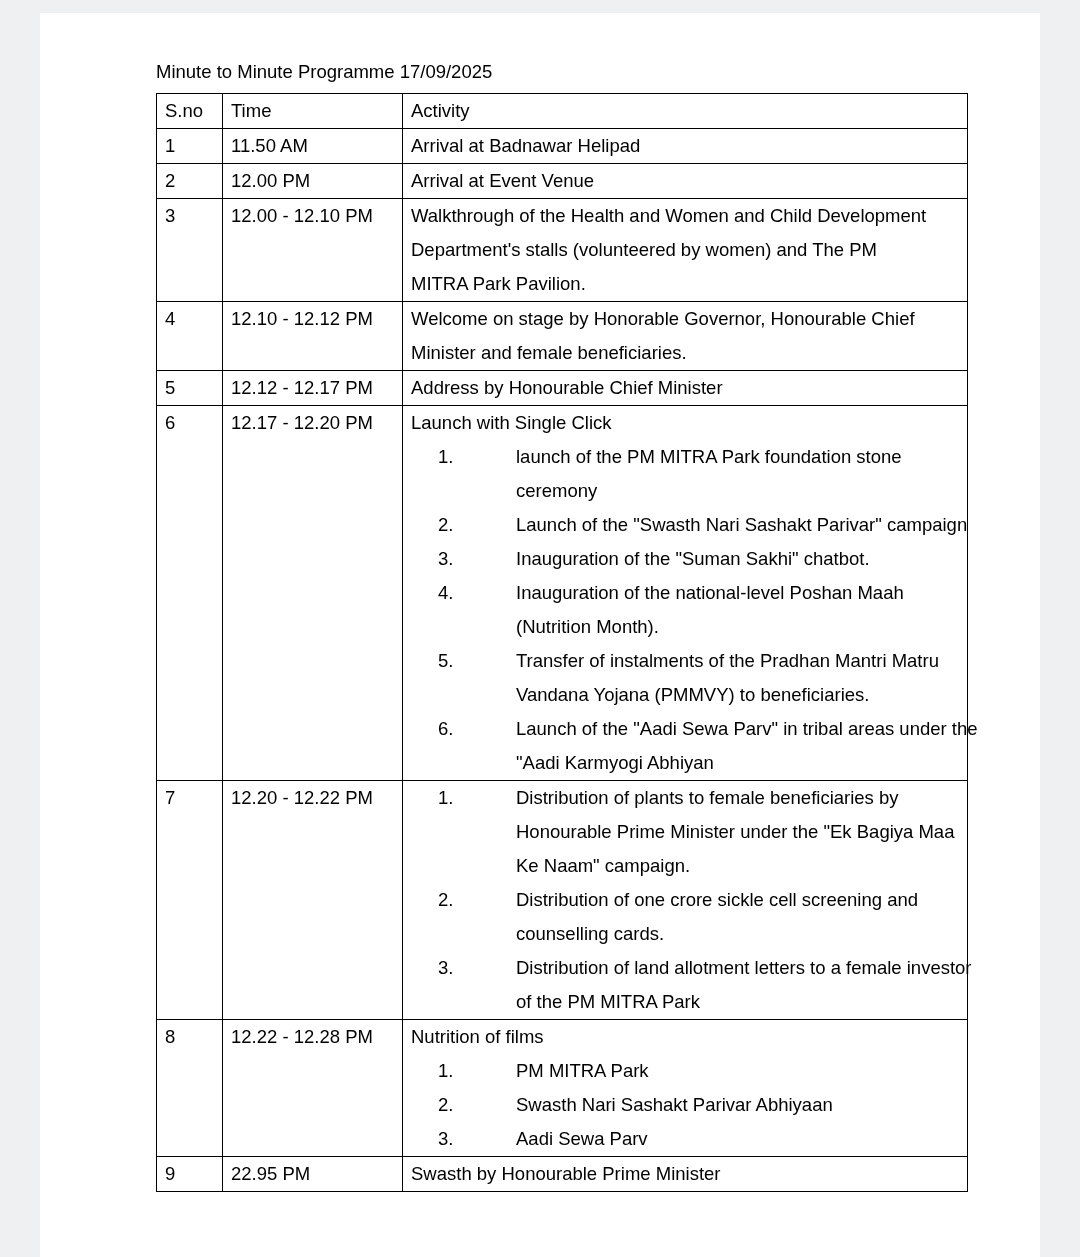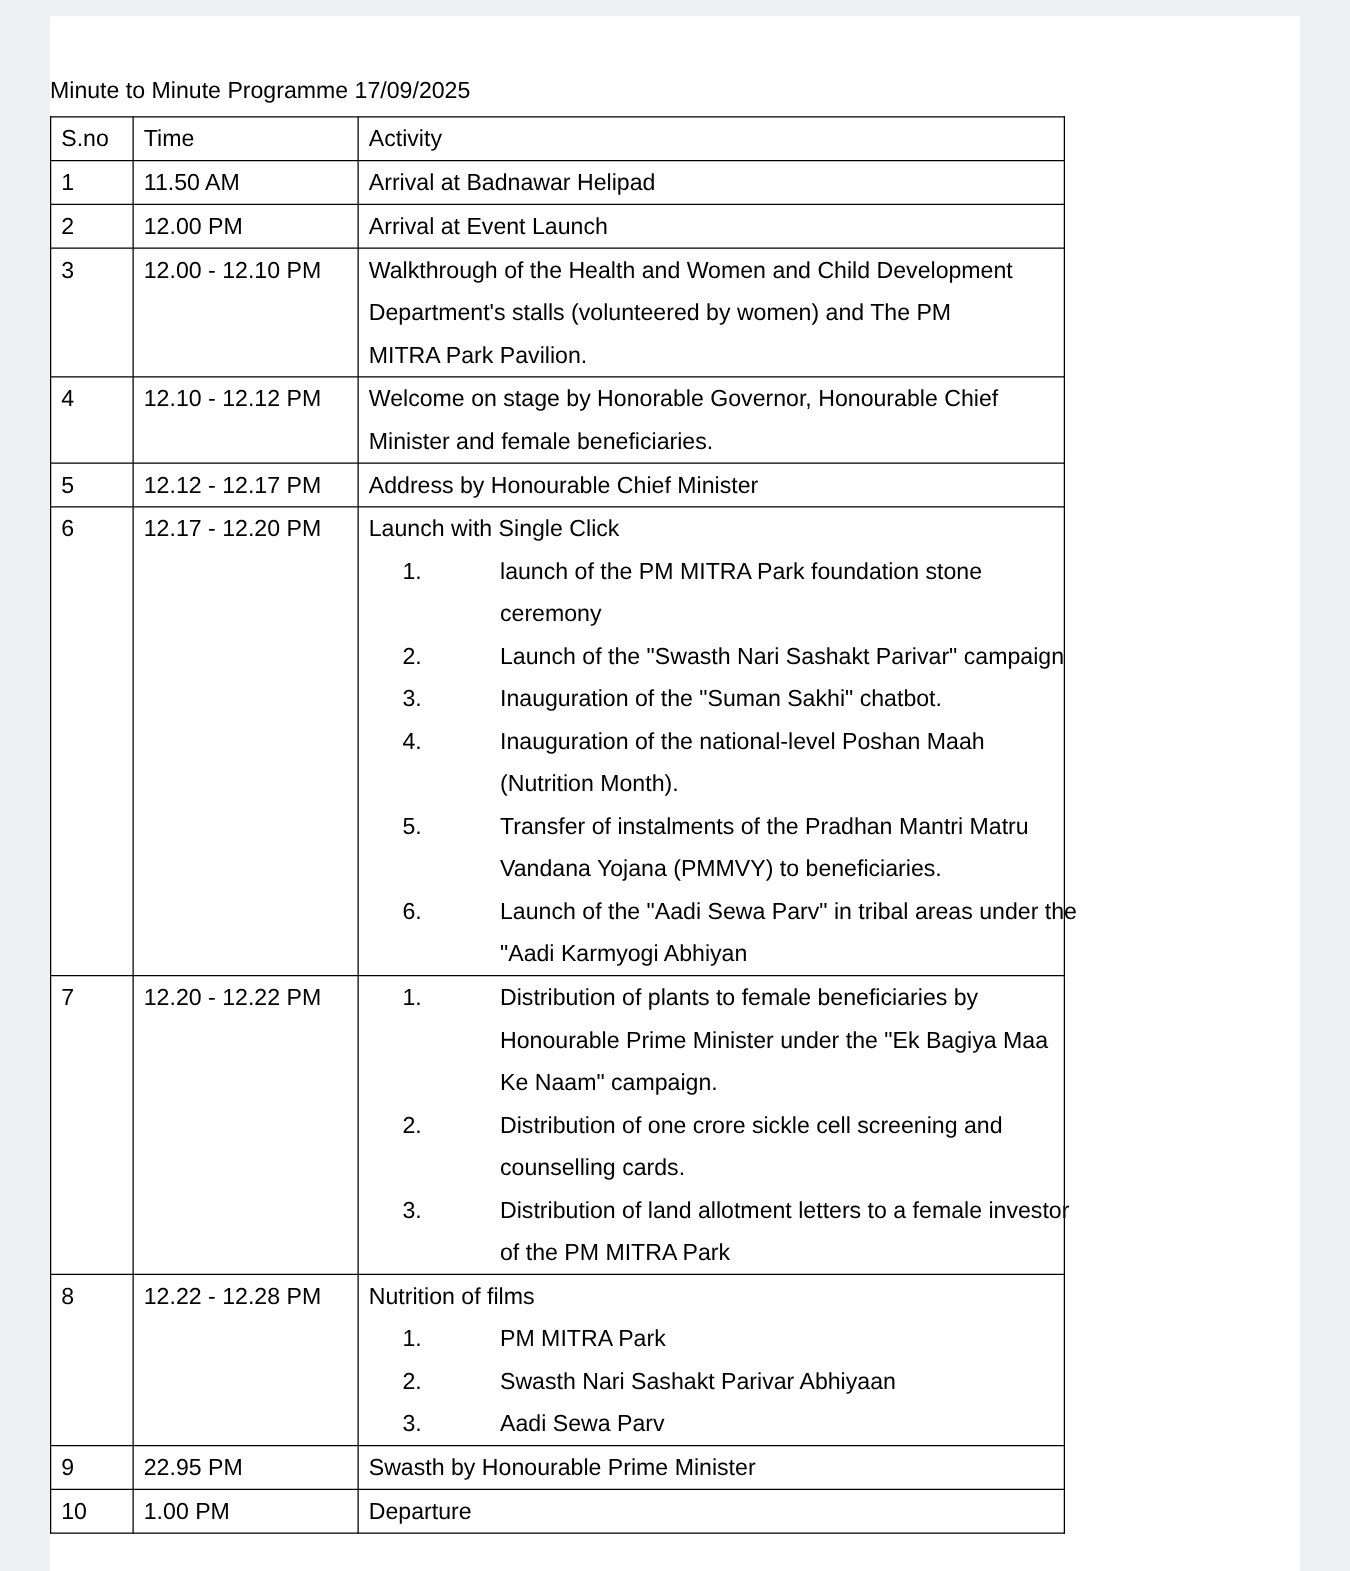--- a/index.html
+++ b/index.html
@@ -15,20 +15,21 @@
     font-family:"Liberation Sans","DejaVu Sans",sans-serif;
     color:var(--text);
     -webkit-font-smoothing:antialiased;
   }
   .page{
     position:absolute;
     left:40px; right:40px; top:13px; bottom:0;
     background:var(--page-bg);
   }
   .content{
+    padding-left:116px;
     padding-top:47px;
   }
   .doc-title{
     font-size:18.5px;
     line-height:24px;
     margin-bottom:9px;
   }
   table.programme{
     border-collapse:collapse;
     table-layout:fixed;
@@ -87,21 +88,21 @@
           <td>11.50 AM</td>
           <td>
               <div class="para">Arrival at Badnawar Helipad</div>
             </td>
         </tr>
 
         <tr>
           <td>2</td>
           <td>12.00 PM</td>
           <td>
-              <div class="para">Arrival at Event Launch</div>
+              <div class="para">Arrival at Event Venue</div>
             </td>
         </tr>
 
         <tr>
           <td>3</td>
           <td>12.00 - 12.10 PM</td>
           <td>
               <div class="para">Walkthrough of the Health and Women and Child Development Department's stalls (volunteered by women) and The PM MITRA Park Pavilion.</div>
             </td>
         </tr>
@@ -194,24 +195,17 @@
         </tr>
 
         <tr>
           <td>9</td>
           <td>22.95 PM</td>
           <td>
               <div class="para">Swasth by Honourable Prime Minister</div>
             </td>
         </tr>
 
-        <tr>
-          <td>10</td>
-          <td>1.00 PM</td>
-          <td>
-              <div class="para">Departure</div>
-            </td>
-        </tr>
 
       </tbody>
     </table>
   </div>
 </div>
 
 </body></html>

